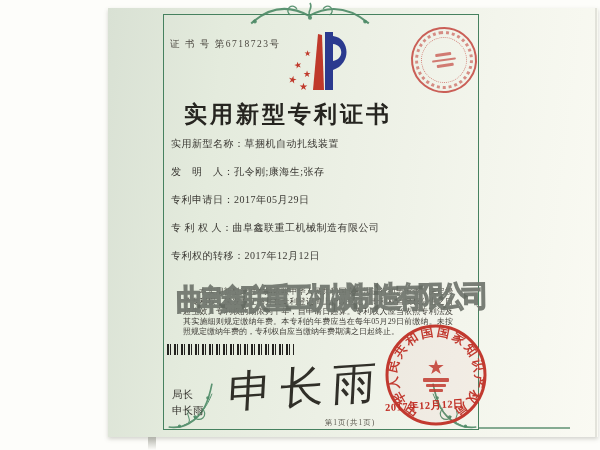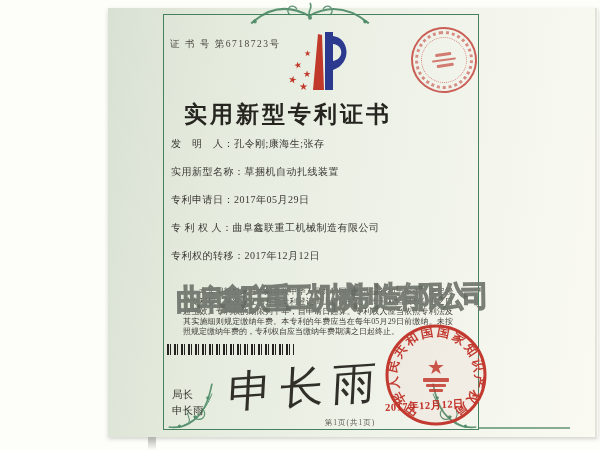--- a/index.html
+++ b/index.html
@@ -160,22 +160,22 @@
 
 <div class="abs stamp">
   <div class="stamp-rim"></div>
   <div class="stamp-inner"></div>
   <div class="stamp-line sl-1"></div>
   <div class="stamp-line sl-2"></div>
   <div class="stamp-line sl-3"></div>
 </div>
 
 <div class="abs fields">
+  <div class="field-row"><span>实用新型名称：</span><span>草捆机自动扎线装置</span></div>
   <div class="field-row"><span>发　明　人：</span><span>孔令刚;康海生;张存</span></div>
-  <div class="field-row"><span>实用新型名称：</span><span>草捆机自动扎线装置</span></div>
   <div class="field-row"><span>专利申请日：</span><span>2017年05月29日</span></div>
   <div class="field-row"><span>专 利 权 人：</span><span>曲阜鑫联重工机械制造有限公司</span></div>
   <div class="field-row"><span>专利权的转移：</span><span>2017年12月12日</span></div>
 </div>
 
 <div class="abs paras">
   <p>本实用新型经过本局依照中华人民共和国专利法进行初步审查，决定授予专利权，颁发本证书并在专利登记簿上予以登记。专利权自授权公告之日起生效。专利权的期限为十年，自申请日起算。专利权人应当依照专利法及其实施细则规定缴纳年费。本专利的年费应当在每年05月29日前缴纳。未按照规定缴纳年费的，专利权自应当缴纳年费期满之日起终止。</p>
 </div>
 
 <div class="abs wm">曲阜鑫联重工机械制造有限公司</div>

